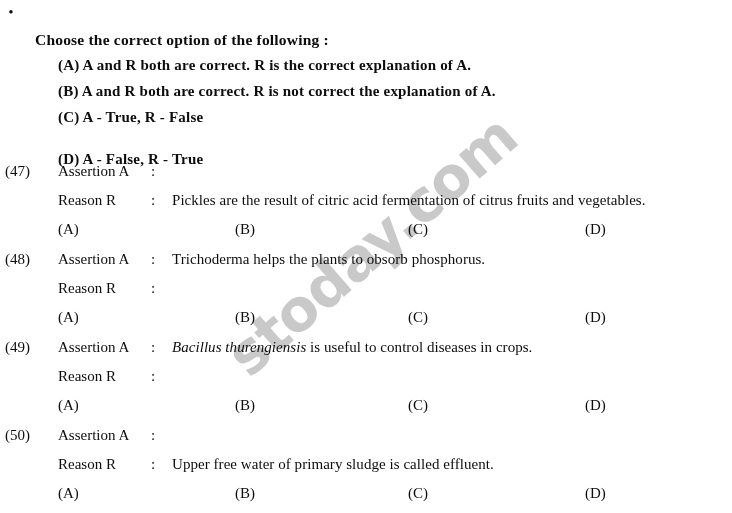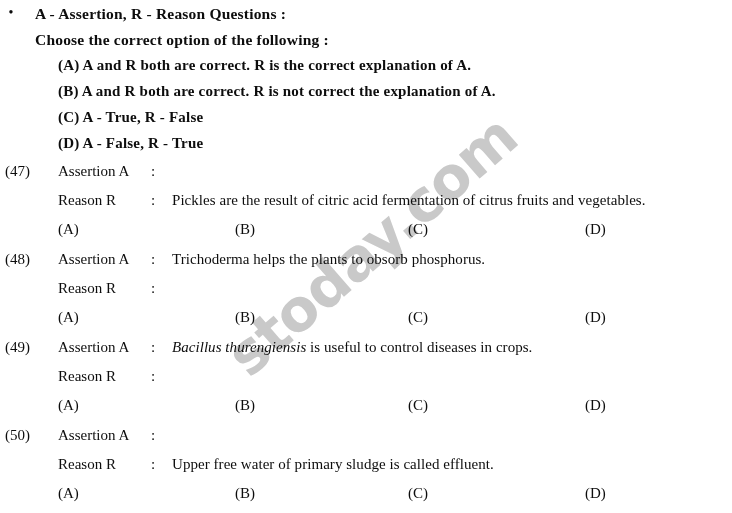--- a/index.html
+++ b/index.html
@@ -61,21 +61,21 @@
     text-align: center;
     font-size: 14px;
     line-height: 1;
   }
   .hdr-title  { left: 35px;  top: 5px; }
   .hdr-choose { left: 35px;  top: 31px; }
   .hdr-opt    { left: 58px;  font-size: 15px; }
   .hdr-opt-a  { top: 57px; }
   .hdr-opt-b  { top: 83px; }
   .hdr-opt-c  { top: 109px; }
-  .hdr-opt-d  { top: 135px; text-align: center; }
+  .hdr-opt-d  { top: 151px; text-align: center; }
 
   
   .qblock {
     position: absolute;
     left: 0;
     width: 628px;
     height: 88px;
   }
   .q-num {
     position: absolute;
@@ -132,21 +132,20 @@
 <body>
 
 <div id="page">
 
   <div id="watermark">stoday.com</div>
 
   <div id="content">
 
     <div class="header-block" style="height:160px;">
       <span class="bullet" style="top:6px;">•</span>
-      <div class="hdr-line hdr-title">A  - Assertion, R - Reason Questions :</div>
       <div class="hdr-line hdr-choose">Choose the correct option of the following :</div>
       <div class="hdr-line hdr-opt hdr-opt-a">(A) A and R both are correct. R is the correct explanation of A.</div>
       <div class="hdr-line hdr-opt hdr-opt-b">(B) A and R both are correct. R is not correct the explanation of A.</div>
       <div class="hdr-line hdr-opt hdr-opt-c">(C) A - True, R - False</div>
       <div class="hdr-line hdr-opt hdr-opt-d">(D) A - False, R - True</div>
     </div>
 
     <div class="qblock" style="top:163px;">
       <span class="q-num">(47)</span>
       <div class="q-row row-assertion">

